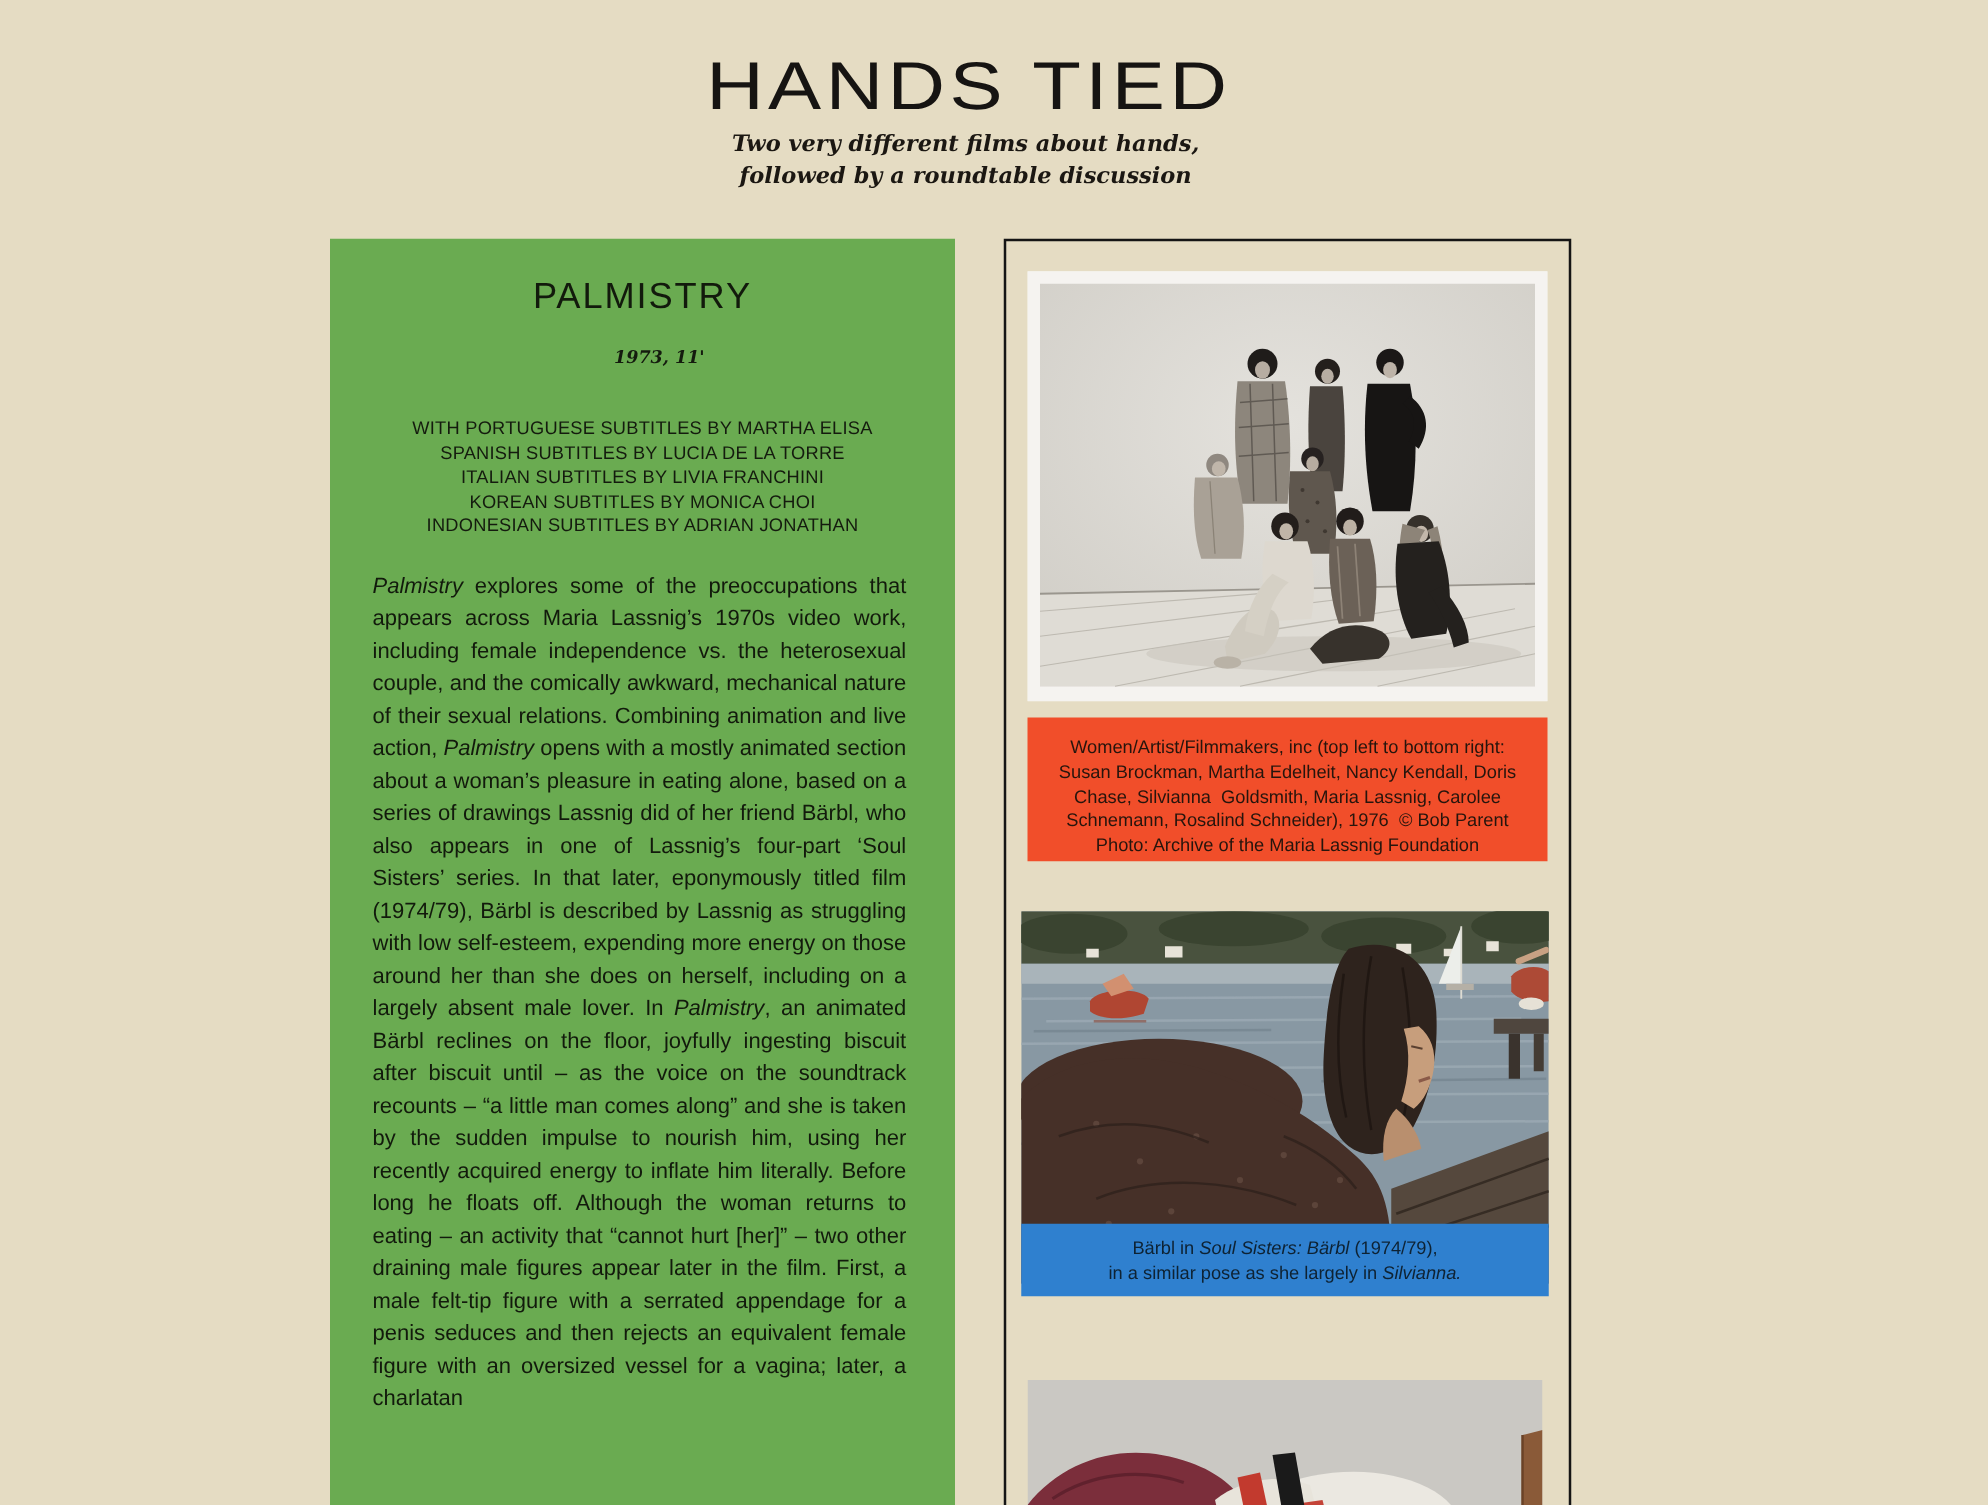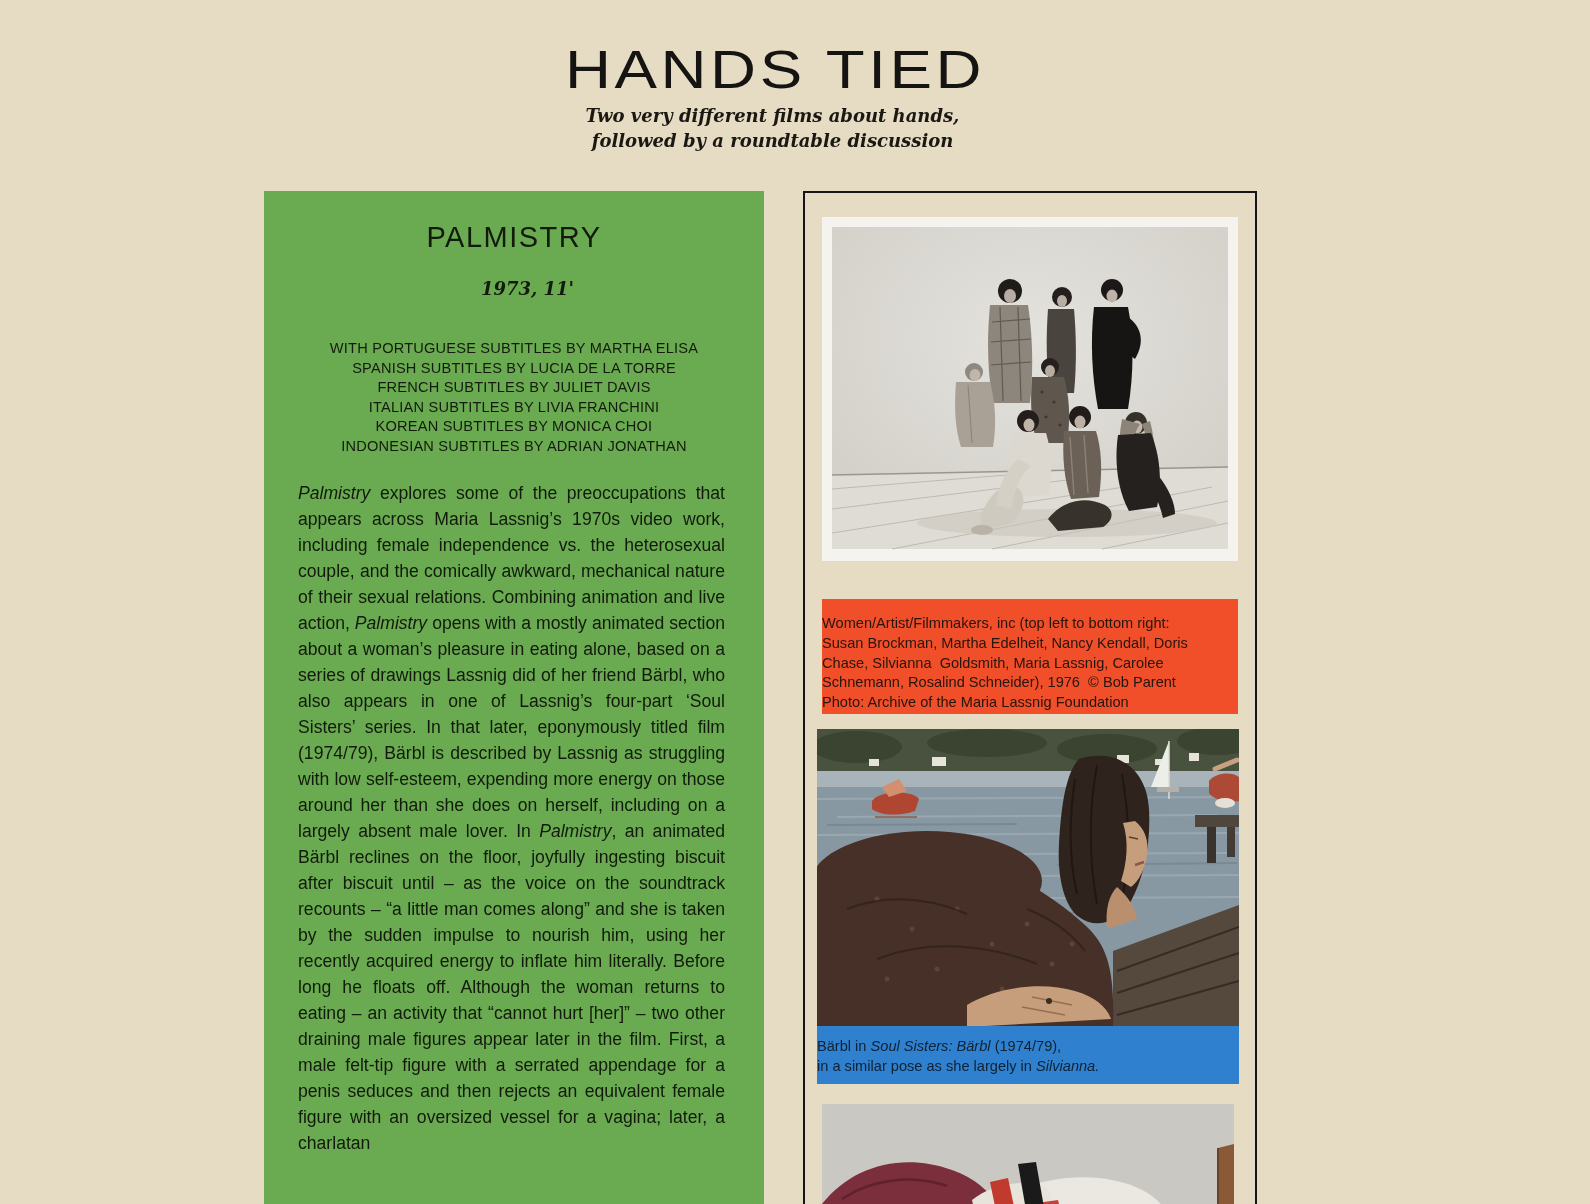--- a/index.html
+++ b/index.html
@@ -29,67 +29,66 @@
     position:absolute;left:264px;top:191px;width:500px;height:1300px;
     background:var(--green);color:#141b0e;
   }
   .film-title{
     margin:30px 0 0;text-align:center;font-size:29px;font-weight:400;
     letter-spacing:1.5px;color:#121a0c;
   }
   .film-year{
     margin:24px 16px 0;text-align:center;
     font-family:"DejaVu Serif", serif;font-style:italic;font-weight:700;
-    font-size:18px;
+    font-size:14px;
     padding-left:27px;
   }
   .film-credits{
     margin-top:40px;text-align:center;font-size:14.6px;line-height:19.6px;
     letter-spacing:0.2px;
   }
   .film-desc{
     margin:23px 39px 0 34px;font-size:17.6px;line-height:26px;
     text-align:justify;color:#121a0c;
   }
   .it{font-style:italic;}
   .photo-panel{
     position:absolute;left:803px;top:191px;width:454px;height:1300px;
     border:2.5px solid var(--panel-border);
   }
   .photo-panel figure{margin:0;position:absolute;}
   .fig-group{left:17px;top:24px;width:416px;height:344px;background:#f5f3f0;}
   .caption{
-    position:absolute;font-size:14.6px;line-height:19.8px;margin-top:25px;
+    position:absolute;text-align:center;font-size:14.6px;line-height:19.8px;
   }
   .caption-orange{
     left:17px;top:381px;width:416px;height:115px;background:var(--orange);
     color:#26150d;padding-top:15px;
   }
   .fig-lake{left:12px;top:536px;width:422px;height:298px;}
   .caption-blue{
-    left:12px;top:808px;width:422px;height:58px;background:var(--blue);
+    left:12px;top:786px;width:422px;height:58px;background:var(--blue);
     color:#0e2233;padding-top:11px;
   }
   .fig-floor{left:17px;top:911px;width:412px;height:330px;}
   figure svg{display:block;width:100%;height:100%;}
 </style>
 </head>
 <body>
 
 <h1 class="title">HANDS TIED</h1>
 <p class="subtitle">Two very different films about hands,
 followed by a roundtable discussion</p>
 
 <section class="film-panel">
   <h2 class="film-title">PALMISTRY</h2>
   <p class="film-year">1973, 11'</p>
   <div class="film-credits">
     <div>WITH PORTUGUESE SUBTITLES BY MARTHA ELISA</div>
     <div>SPANISH SUBTITLES BY LUCIA DE LA TORRE</div>
-    <div>FRENCH SUBTITLES BY JULIET DAVIS</div>
     <div>ITALIAN SUBTITLES BY LIVIA FRANCHINI</div>
     <div>KOREAN SUBTITLES BY MONICA CHOI</div>
     <div>INDONESIAN SUBTITLES BY ADRIAN JONATHAN</div>
   </div>
   <p class="film-desc"><span class="it">Palmistry</span><span> explores some of the preoccupations that appears across Maria Lassnig’s 1970s video work, including female independence vs. the heterosexual couple, and the comically awkward, mechanical nature of their sexual relations. Combining animation and live action, </span><span class="it">Palmistry</span><span> opens with a mostly animated section about a woman’s pleasure in eating alone, based on a series of drawings Lassnig did of her friend Bärbl, who also appears in one of Lassnig’s four-part ‘Soul Sisters’ series. In that later, eponymously titled film (1974/79), Bärbl is described by Lassnig as struggling with low self-esteem, expending more energy on those around her than she does on herself, including on a largely absent male lover. In </span><span class="it">Palmistry</span><span>, an animated Bärbl reclines on the floor, joyfully ingesting biscuit after biscuit until – as the voice on the soundtrack recounts – “a little man comes along” and she is taken by the sudden impulse to nourish him, using her recently acquired energy to inflate him literally. Before long he floats off. Although the woman returns to eating – an activity that “cannot hurt [her]” – two other draining male figures appear later in the film. First, a male felt-tip figure with a serrated appendage for a penis seduces and then rejects an equivalent female figure with an oversized vessel for a vagina; later, a charlatan</span></p>
 </section>
 
 <aside class="photo-panel">
 
   <figure class="fig-group">

